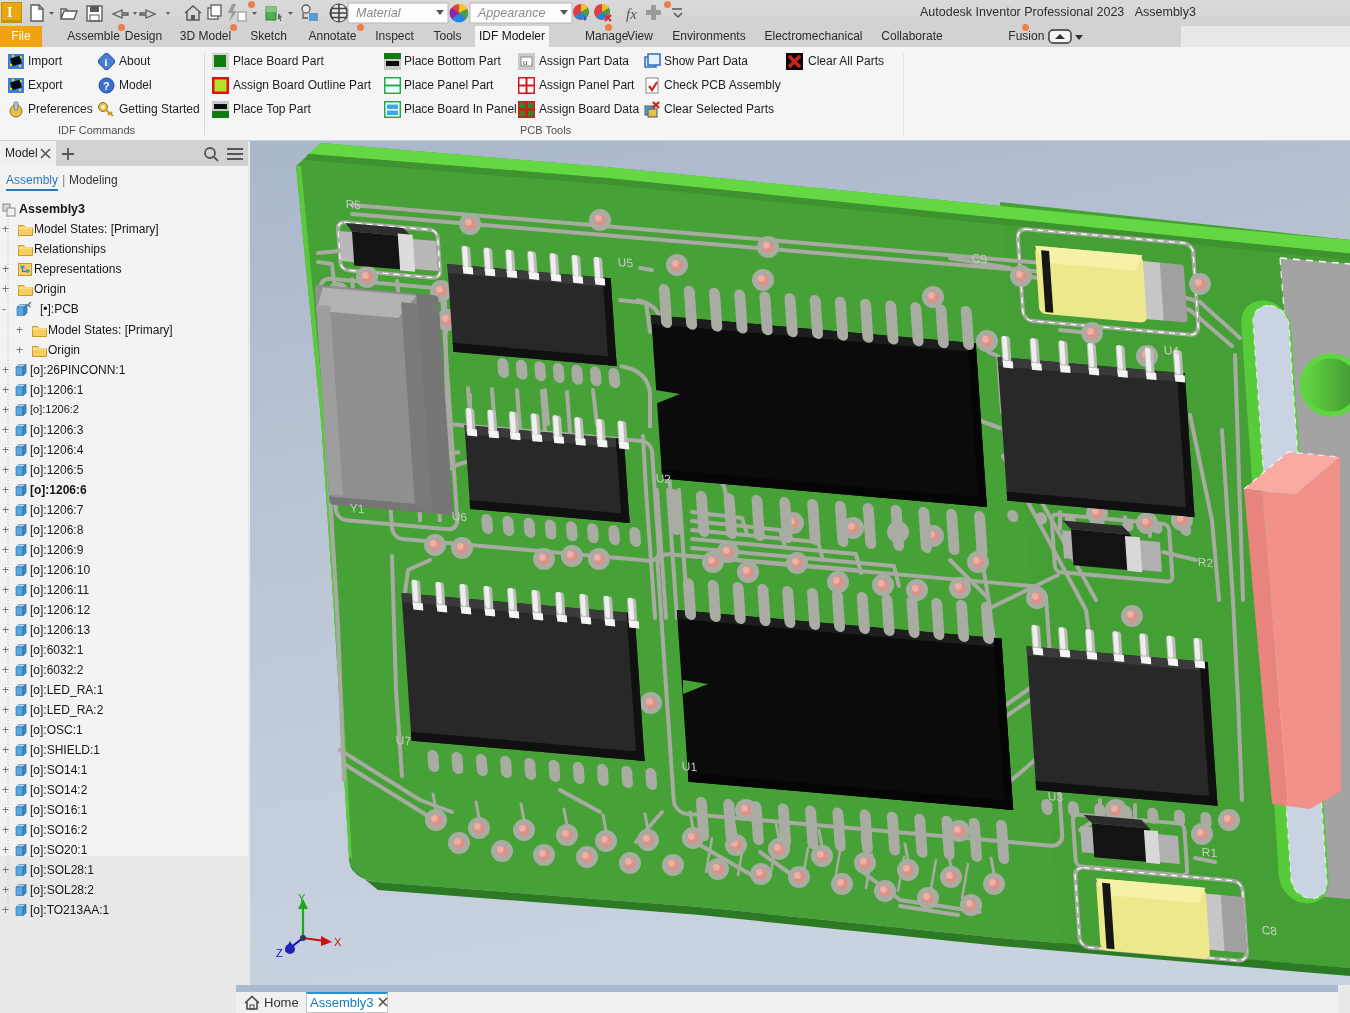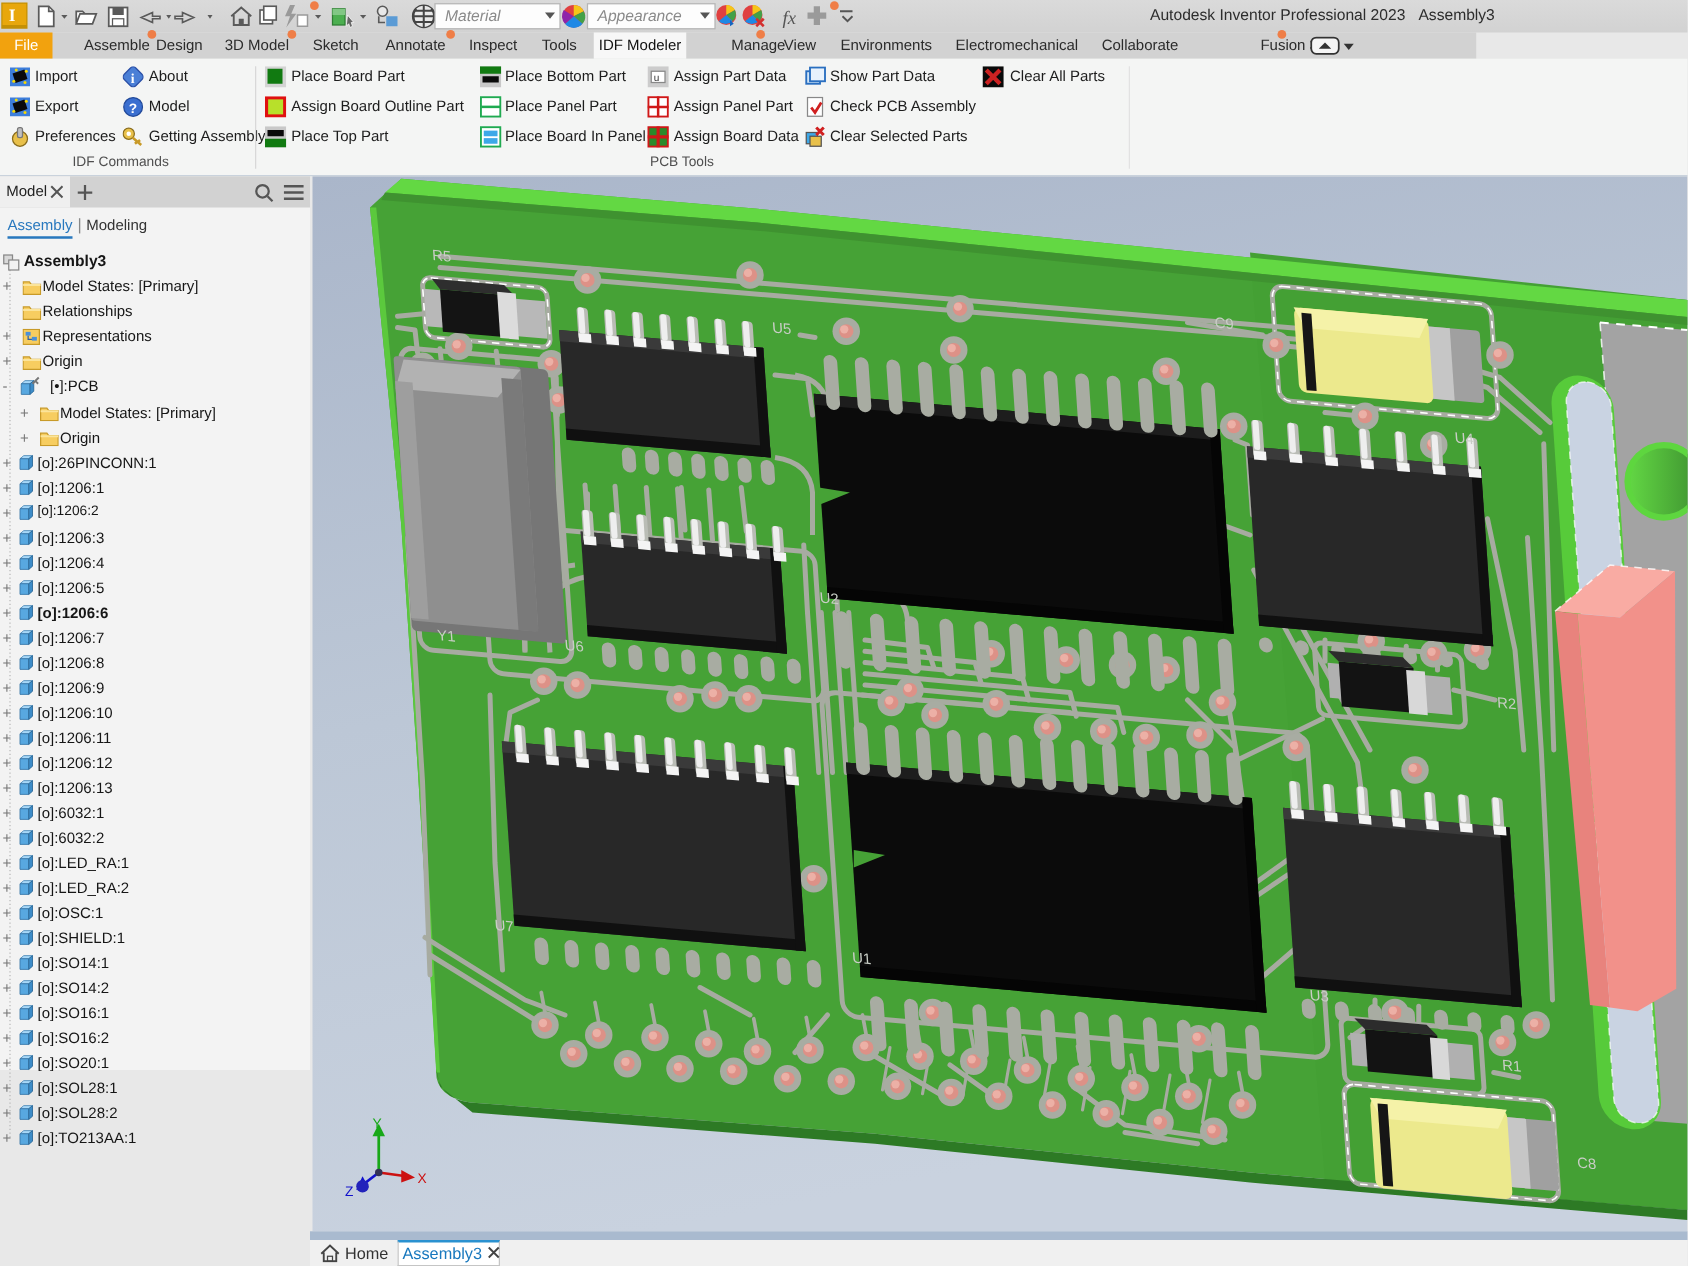--- a/index.html
+++ b/index.html
@@ -7,21 +7,21 @@
 #tabrow{position:absolute;left:0;top:26px;width:1181px;height:21px;background:#d2d2d2}
 #ribbon{position:absolute;left:0;top:47px;width:1350px;height:94px;background:#f4f5f4;border-bottom:1px solid #c9d2dc}
 .tab{position:absolute;top:0;height:21px;line-height:21px;font-size:12px;color:#2b2b2b;text-align:center}
 .rlabel{position:absolute;font-size:12px;color:#1d1d1d;white-space:nowrap}
 .glabel{position:absolute;font-size:11px;color:#4f4f4f;white-space:nowrap}
 #panel{position:absolute;left:0;top:141px;width:248px;height:715px;background:#f3f3f3}
 #phead{position:absolute;left:0;top:0;width:248px;height:25px;background:#d2d2d2}
 .trow{position:absolute;font-size:12px;color:#161616;white-space:nowrap}
 .dot{position:absolute;width:7px;height:7px;border-radius:50%;background:#ef7e47}
 #vp{position:absolute;left:248px;top:141px;width:1102px;height:844px}
-#bbar{position:absolute;left:248px;top:985px;width:1102px;height:28px;background:#f0f0f0}
+#bbar{position:absolute;left:236px;top:985px;width:1102px;height:28px;background:#f0f0f0}
 #bstrip{position:absolute;left:0;top:0;width:1102px;height:7px;background:#a9bacf}
 </style></head><body>
 
 <div id="titlebar">
 <svg class="abs" style="left:0;top:0" width="700" height="26" viewBox="0 0 700 26">
 <rect x="1" y="2" width="21" height="21" fill="#c49004"></rect>
       <rect x="2" y="3" width="19" height="17" fill="#e8a70c"></rect>
       <text x="7" y="17" font-size="14" font-weight="bold" fill="#fff" font-family="Liberation Serif,serif">I</text>
 <path d="M31,5 h8 l4,4 v12 h-12 z" fill="#fff" stroke="#5a5a5a" stroke-width="1.4"></path>
       <path d="M39,5 v4 h4" fill="none" stroke="#5a5a5a" stroke-width="1.4"></path>
@@ -138,21 +138,21 @@
 <svg class="abs" style="left:98px;top:30px" width="17" height="17" viewBox="0 0 17 17">
       <circle cx="8.5" cy="8.5" r="7.5" fill="#3a6fd0" stroke="#224a9a"></circle>
       <text x="5" y="13" font-size="11" fill="#fff" font-weight="bold">?</text>
     </svg>
 <div class="rlabel" style="left:119px;top:31px">Model</div>
 <svg class="abs" style="left:98px;top:54px" width="17" height="17" viewBox="0 0 17 17">
       <circle cx="5" cy="6" r="4.5" fill="#e8c04a" stroke="#8a6d1d"></circle>
       <circle cx="5" cy="6" r="1.8" fill="#fff"></circle>
       <path d="M8,9 l7,6 M12,12 l-2,2 M14,11 l-2,2" stroke="#c89a28" stroke-width="2"></path>
     </svg>
-<div class="rlabel" style="left:119px;top:55px">Getting Assembly</div>
+<div class="rlabel" style="left:119px;top:55px">Getting Started</div>
 <svg class="abs" style="left:212px;top:6px" width="17" height="17" viewBox="0 0 17 17">
       <rect x="0" y="0" width="17" height="17" fill="#d4d4d4"></rect>
       <rect x="2" y="2" width="12" height="12" fill="#117a11"></rect>
     </svg>
 <div class="rlabel" style="left:233px;top:7px">Place Board Part</div>
 <svg class="abs" style="left:212px;top:30px" width="17" height="17" viewBox="0 0 17 17">
       <rect x="0" y="0" width="17" height="17" fill="#e01010"></rect>
       <rect x="2.5" y="2.5" width="12" height="12" fill="#b8e02a"></rect>
     </svg>
 <div class="rlabel" style="left:233px;top:31px">Assign Board Outline Part</div>

